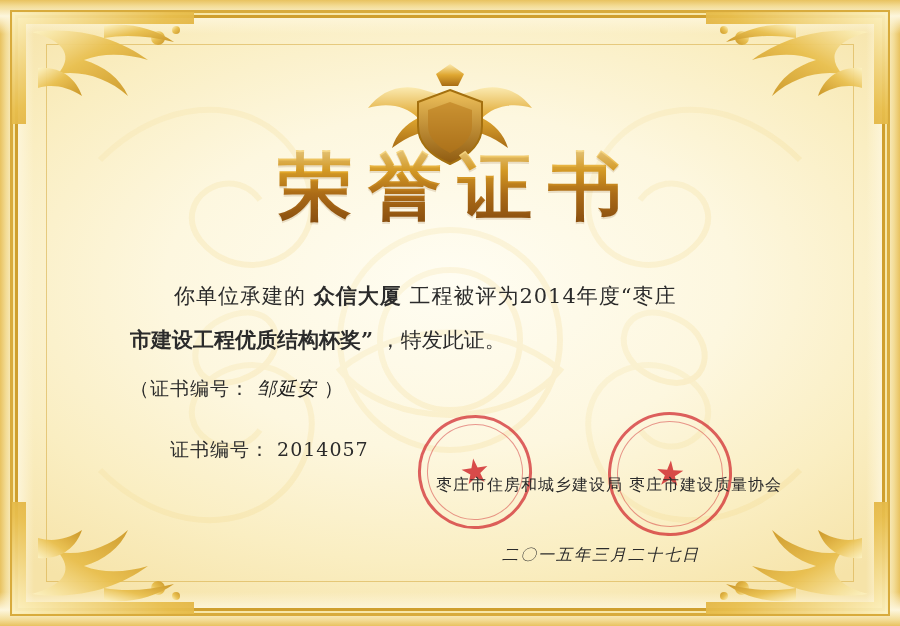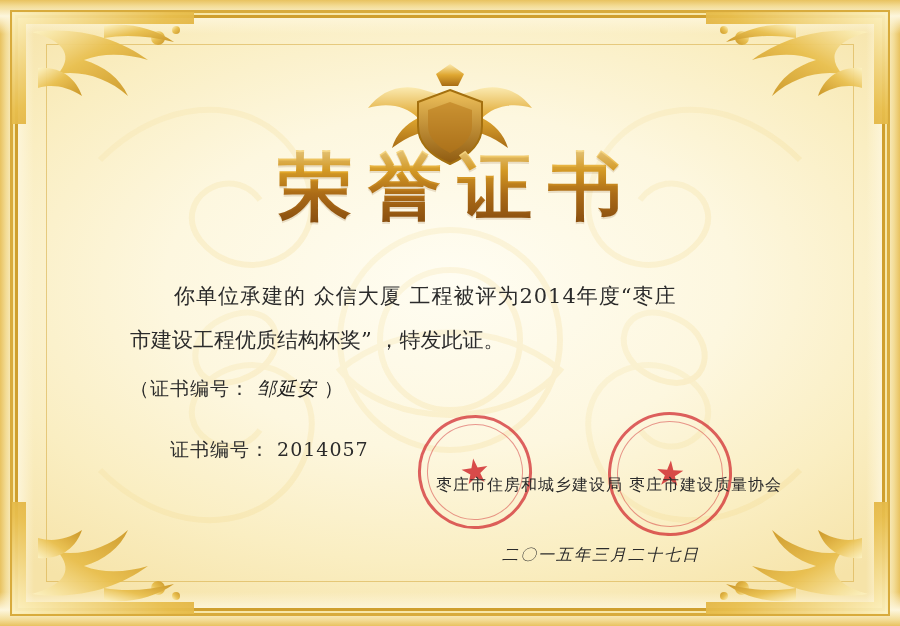--- a/index.html
+++ b/index.html
@@ -105,21 +105,21 @@
   .line-salutation {
     font-size: 21px;
   }
   .line-para {
     margin-top: 2px;
     text-indent: 44px;
     font-size: 21px;
     letter-spacing: 1px;
   }
   .highlight {
-    font-weight: normal;
+    font-weight: bold;
   }
   .line-manager {
     margin-top: 4px;
     font-size: 19px;
     letter-spacing: 1px;
   }
   .handwriting {
     font-family: Liberation Sans, sans-serif;
     font-style: italic;
     color: #1d1d1d;

